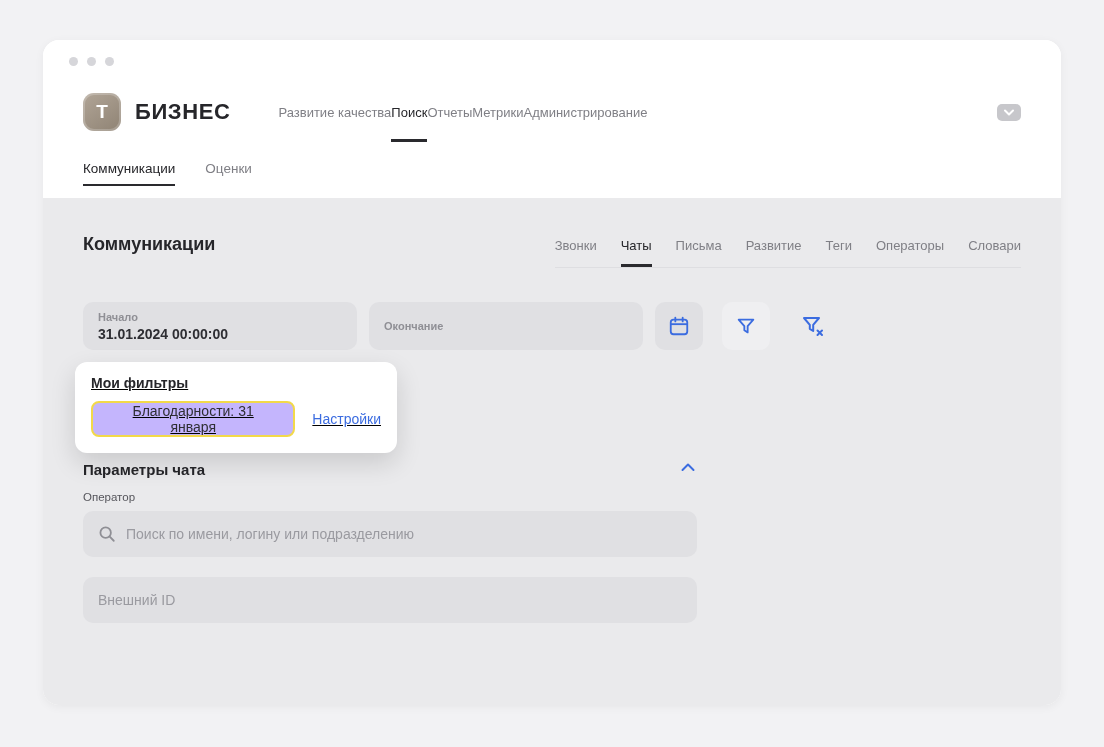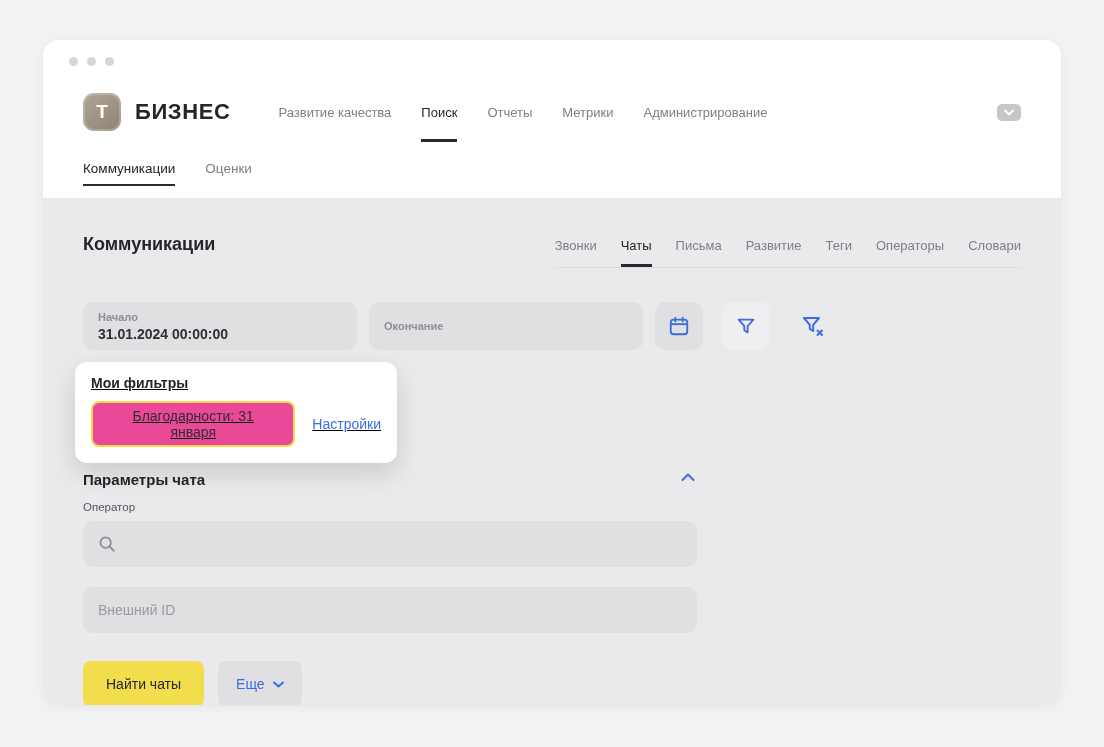--- a/index.html
+++ b/index.html
@@ -49,21 +49,21 @@
     background: linear-gradient(145deg, #b1a597, #8f8374);
     box-shadow: inset 0 0 0 2px rgba(255,255,255,0.22);
     display: flex; align-items: center; justify-content: center;
     color: #ffffff; font-weight: bold; font-size: 19px;
   }
   .brand-name {
     margin-left: 14px;
     font-size: 22px; font-weight: bold;
     letter-spacing: 0.6px; color: #26262a;
   }
-  .header-nav { display: flex; margin-left: 48px; gap: 30px; }
+  .header-nav { display: flex; margin-left: 48px; }
   .hnav-item {
     display: flex; align-items: center;
     font-size: 13px; color: #7f7f85;
     border-top: 3px solid transparent;
     border-bottom: 3px solid transparent;
     cursor: pointer; text-decoration: none;
   }
   .hnav-item.active { color: #26262a; border-bottom-color: #2a2a2e; }
   .header-right { margin-left: auto; display: flex; align-items: center; }
   .collapse-badge {
@@ -130,22 +130,22 @@
     margin-top: 12px; margin-left: -8px;
     width: 322px;
     background: #ffffff; border-radius: 12px;
     box-shadow: 0 10px 26px rgba(0,0,0,0.14);
     padding: 13px 16px 16px;
     position: relative; z-index: 5; text-decoration: underline;
   }
   .popup-title { font-size: 14px; font-weight: bold; color: #26262a; }
   .popup-row { margin-top: 10px; display: flex; align-items: center; gap: 17px; }
   .filter-chip {
-    height: 46px; padding: 0 16px;
-    background: #ec4899;
+    height: 36px; padding: 0 16px;
+    background: #c4b5fd;
     border: 2px solid #f2d94a; border-radius: 8px;
     font-size: 14px; color: #2e2e33;
     display: flex; align-items: center;
     cursor: pointer; font-family: inherit;
   }
   .link { font-size: 14px; color: #3b6ce0; cursor: pointer; text-decoration: none; }
 
   
   .params { width: 614px; margin-top: 8px; }
   .params-head { display: flex; align-items: flex-start; justify-content: space-between; }
@@ -286,33 +286,23 @@
 
       <div class="field-label">Оператор</div>
 
       <div class="text-input-wrap">
         <span class="search-icon-wrap">
           <svg width="18" height="18" viewBox="0 0 20 20" fill="none">
             <circle cx="8.5" cy="8.5" r="5.8" stroke="#8f8f95" stroke-width="2"></circle>
             <line x1="13" y1="13" x2="17.5" y2="17.5" stroke="#8f8f95" stroke-width="2" stroke-linecap="round"></line>
           </svg>
         </span>
+        <input class="text-input" type="text" placeholder="Поиск по имени, логину или подразделению" style="">
       </div>
 
       <div class="text-input-wrap second">
         <input class="text-input" type="text" placeholder="Внешний ID" style="">
       </div>
 
-      <div class="actions">
-        <button class="btn btn-primary">Найти чаты</button>
-        <button class="btn btn-more">
-          <span>Еще</span>
-          <span style="display:flex;">
-            <svg width="11" height="7" viewBox="0 0 11 7" fill="none">
-              <polyline points="1,1.5 5.5,5.5 10,1.5" stroke="#3b6ce0" stroke-width="2" stroke-linecap="round" stroke-linejoin="round"></polyline>
-            </svg>
-          </span>
-        </button>
-      </div>
     </div>
 
   </div>
 </div>
 
 </body></html>

